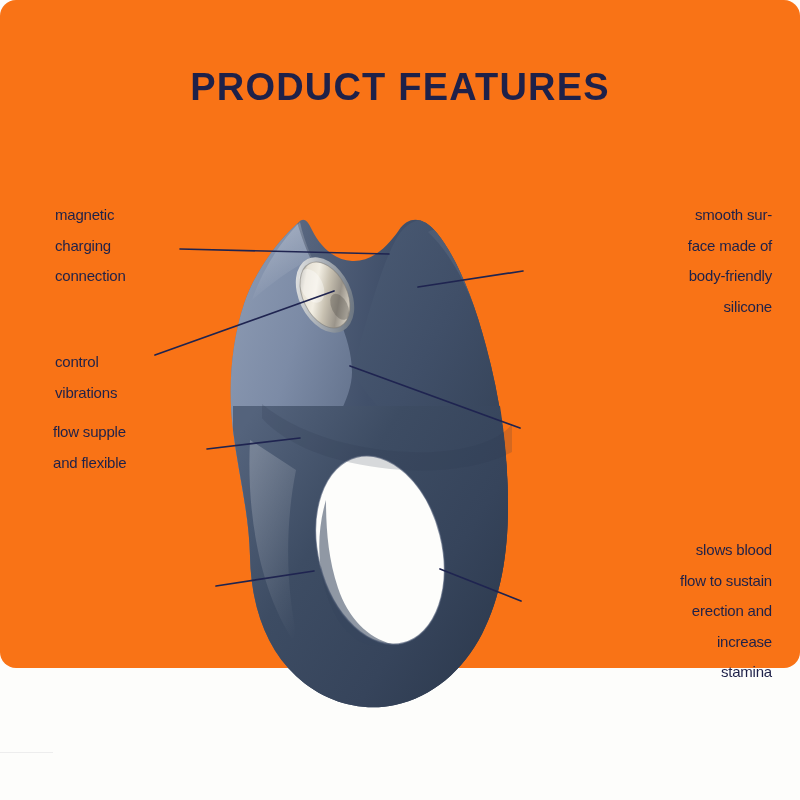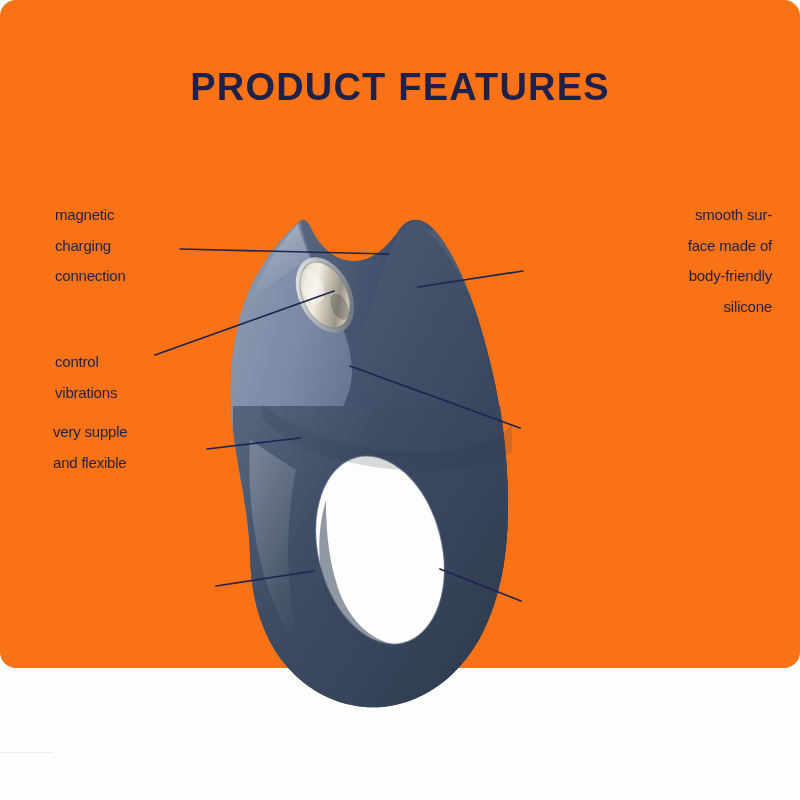--- a/index.html
+++ b/index.html
@@ -280,26 +280,31 @@
     </g>
   </svg>
 
   <div class="callout left" id="cal-magnetic">magnetic
 charging
 connection</div>
 
   <div class="callout left" id="cal-control">control
 vibrations</div>
 
-  <div class="callout left" id="cal-supple">very supple
+  <div class="callout left" id="cal-supple">flow supple
 and flexible</div>
 
 
   <div class="callout right" id="cal-smooth">smooth sur-
 face made of
 body-friendly
 silicone</div>
 
 
+  <div class="callout right" id="cal-slows">slows blood
+flow to sustain
+erection and
+increase
+stamina</div>
 
   <div id="bottom-rule"></div>
 
 </div>
 
 </body></html>

